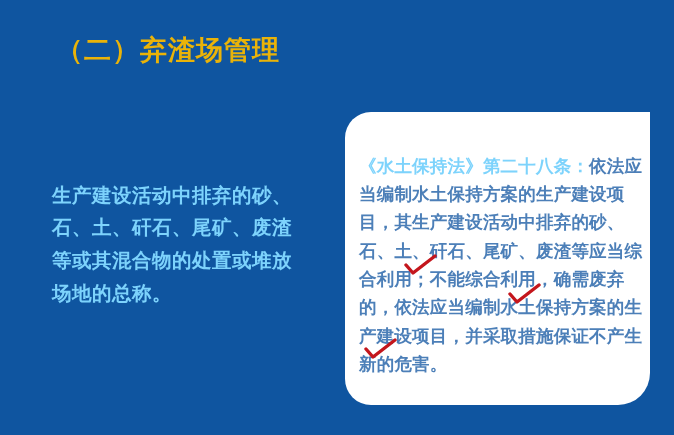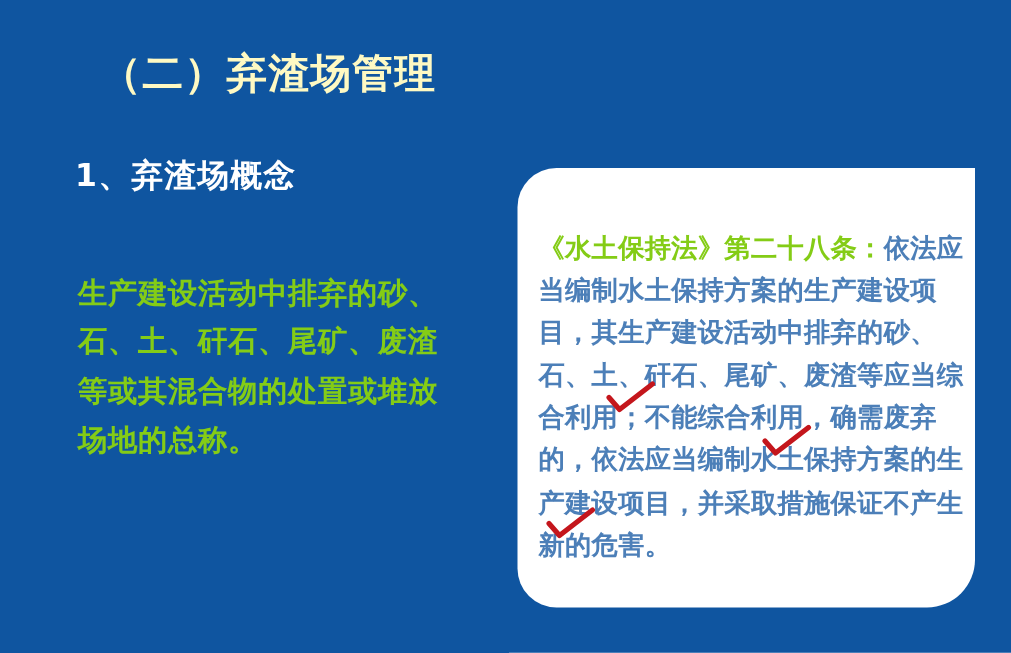--- a/index.html
+++ b/index.html
@@ -23,24 +23,23 @@
 
   
   #slide-title {
     position: absolute;
     left: 56px;
     top: 16px;
     width: 300px;
     font-size: 27px;
     font-weight: bold;
     line-height: 1.15;
-    color: #fef9c3;
+    color: #eab308;
     letter-spacing: 1px;
     white-space: nowrap;
-    margin-left: 11px;
   }
 
   #slide-subtitle {
     position: absolute;
     left: 50px;
     top: 86px;
     font-size: 21px;
     font-weight: bold;
     color: #ffffff;
     letter-spacing: 1px;
@@ -48,21 +47,21 @@
   }
 
   #definition-body {
     position: absolute;
     left: 52px;
     top: 160px;
     width: 250px;
     font-size: 19.5px;
     font-weight: bold;
     line-height: 1.68;
-    color: #84cc16;
+    color: #7dd3fc;
     letter-spacing: 0.5px;
   }
 
   
   #law-card {
     position: absolute;
     left: 345px;
     top: 112px;
     width: 305px;
     height: 293px;
@@ -80,42 +79,41 @@
     width: 300px;
     font-size: 17.5px;
     font-weight: bold;
     line-height: 1.62;
     letter-spacing: 0.2px;
     color: #4c7fb8;
     white-space: pre-wrap;
   }
 
   .law-heading {
-    color: #84cc16;
+    color: #7dd3fc;
   }
 
   
   .checkmark {
     position: absolute;
     pointer-events: none;
   }
   .checkmark svg { display: block; }
 
   #check-1 { left: 404px; top: 254px; }
   #check-2 { left: 508px; top: 283px; }
   #check-3 { left: 364px; top: 338px; }
 </style>
 </head>
 <body>
 
 <div id="slide">
 
   <h1 id="slide-title">（二）弃渣场管理</h1>
 
-  <h2 id="slide-subtitle">1、弃渣场概念</h2>
 
   <p id="definition-body">生产建设活动中排弃的砂、石、土、矸石、尾矿、废渣等或其混合物的处置或堆放场地的总称。</p>
 
   <div id="law-card"></div>
 
   <p id="law-text"><span class="law-heading">《水土保持法》第二十八条：</span><span>依法应当编制水土保持方案的生产建设项目，其生产建设活动中排弃的砂、石、土、矸石、尾矿、废渣等应当综合利用；不能综合利用，确需废弃的，依法应当编制水土保持方案的生产建设项目，并采取措施保证不产生新的危害。</span></p>
 
   <span class="checkmark" id="check-1">
     <svg width="34" height="22" viewBox="0 0 34 22">
       <path d="M2 11 L9 19 L31 2" fill="none" stroke="#c4161c" stroke-width="3.4" stroke-linecap="round" stroke-linejoin="round"></path>

